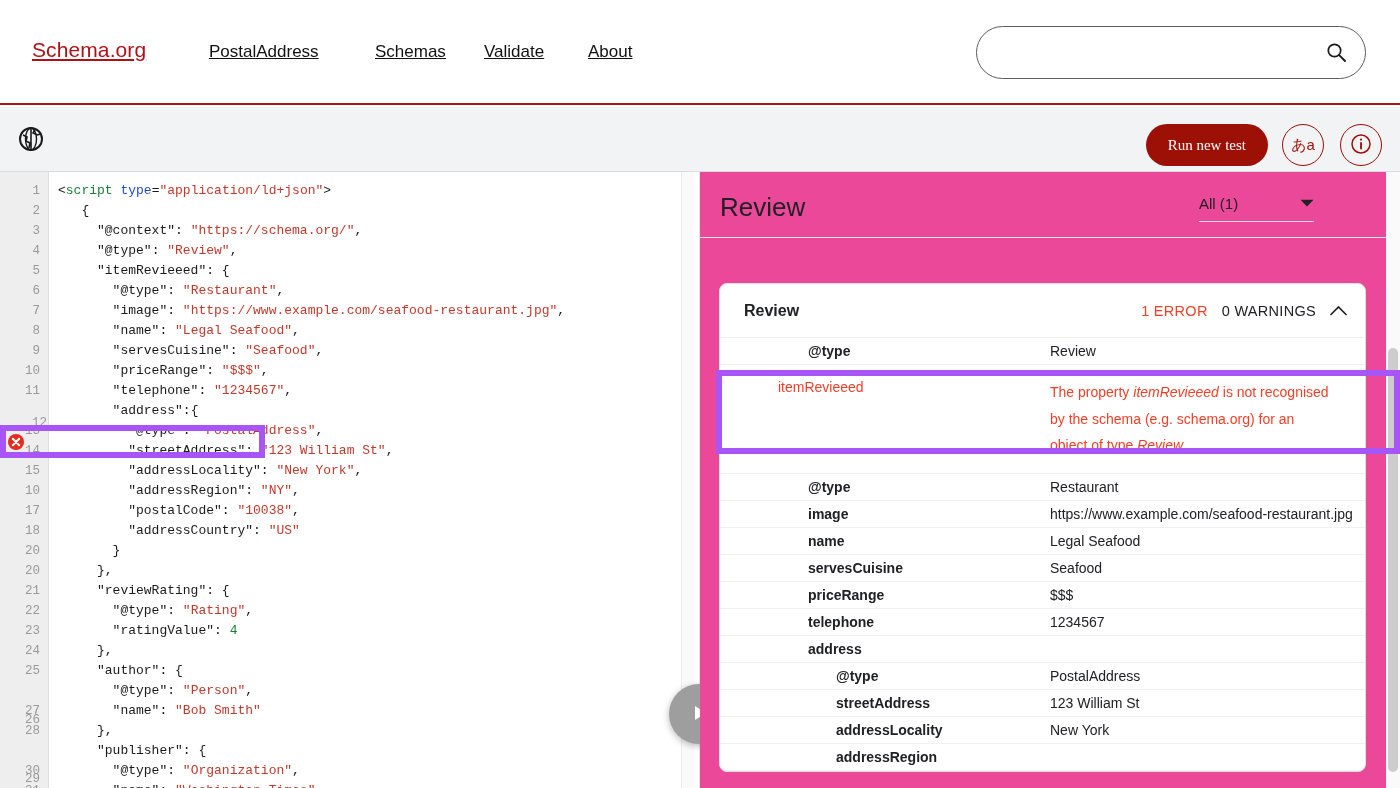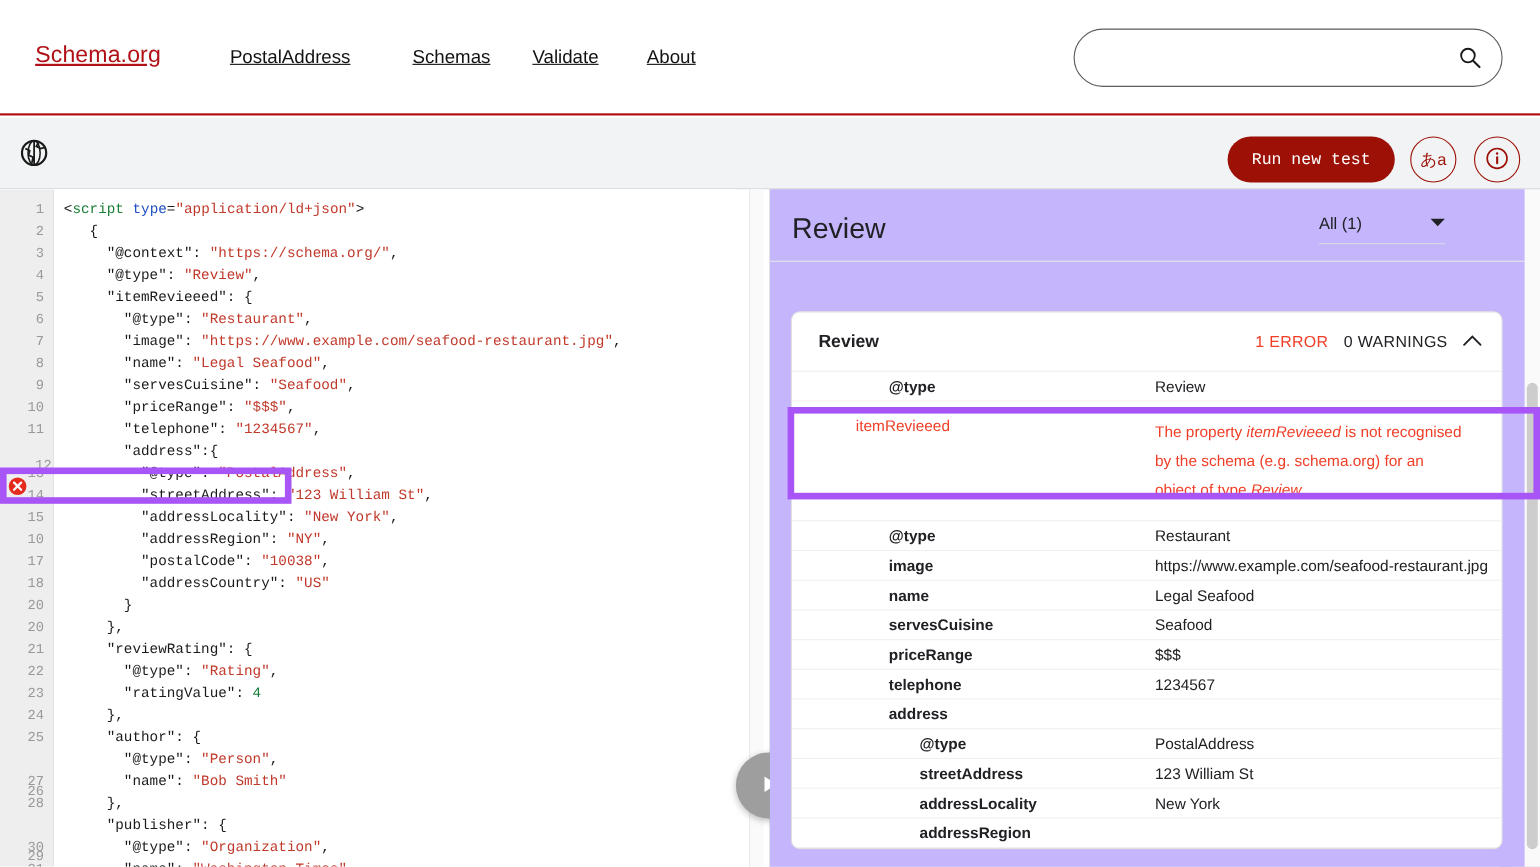--- a/index.html
+++ b/index.html
@@ -51,21 +51,21 @@
     border-bottom: 1px solid #dadce0;
   }
   #globe-icon {
     position: absolute; left: 16px; top: 17px; width: 30px; height: 30px;
   }
   #run-new-test {
     position: absolute; right: 132px; top: 17px;
     height: 42px; padding: 0 22px;
     background: #9c1006; color: #ffffff;
     border: none; border-radius: 21px;
-    font-family: Liberation Mono, monospace;
+    font-family: Liberation Serif, serif;
     font-size: 15px; cursor: pointer;
     display: flex; align-items: center;
   }
   .circle-btn {
     position: absolute; top: 17px;
     width: 42px; height: 42px; border-radius: 50%;
     border: 1.6px solid #9c1006; background: transparent;
     color: #9c1006; cursor: pointer;
     display: flex; align-items: center; justify-content: center;
   }
@@ -133,21 +133,21 @@
     position: absolute; left: 669px; top: 684px;
     width: 60px; height: 60px; border-radius: 50%;
     background: #9e9e9e; border: none; cursor: pointer;
     box-shadow: 0 2px 7px rgba(0,0,0,.28);
     display: flex; align-items: center; justify-content: center;
   }
 
   
   #results {
     position: absolute; left: 700px; top: 172px; width: 700px; height: 616px;
-    background: #c4b5fd; overflow: hidden;
+    background: #ec4899; overflow: hidden;
   }
   #results-head {
     position: absolute; left: 0; top: 0; width: 686px; height: 66px;
     border-bottom: 1px solid #e6e6e6;
   }
   #results-title {
     position: absolute; left: 20px; top: 20px;
     font-size: 26px; color: #202124; font-weight: 400;
   }
   #filter-select {

